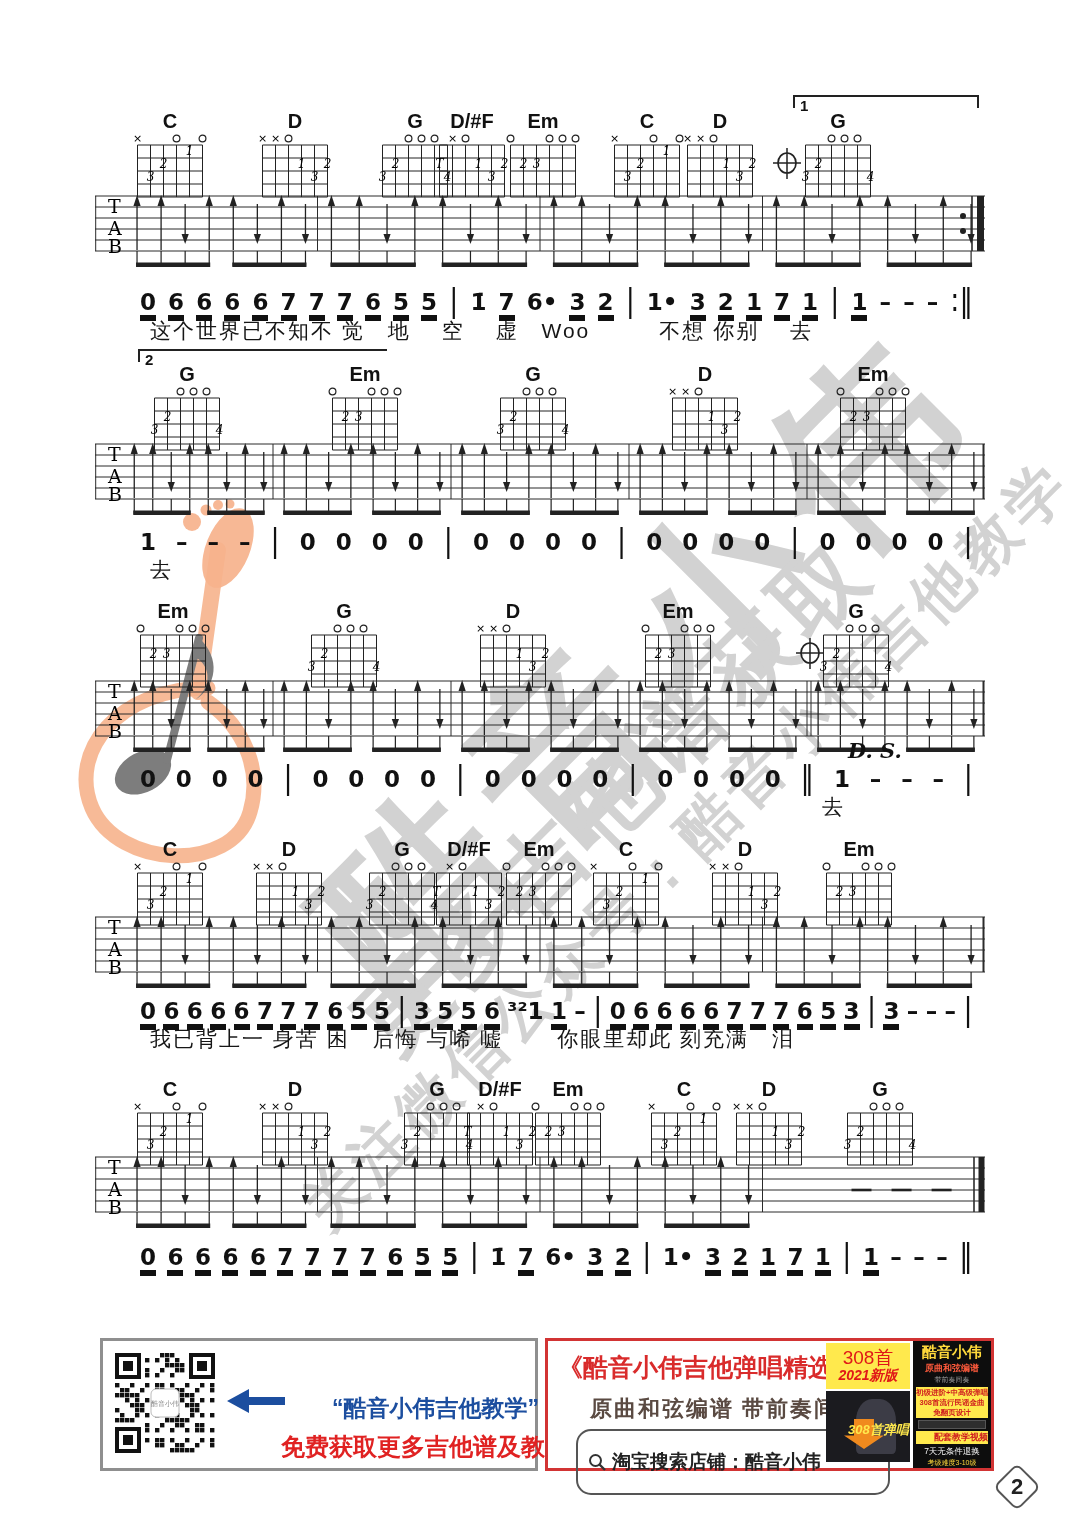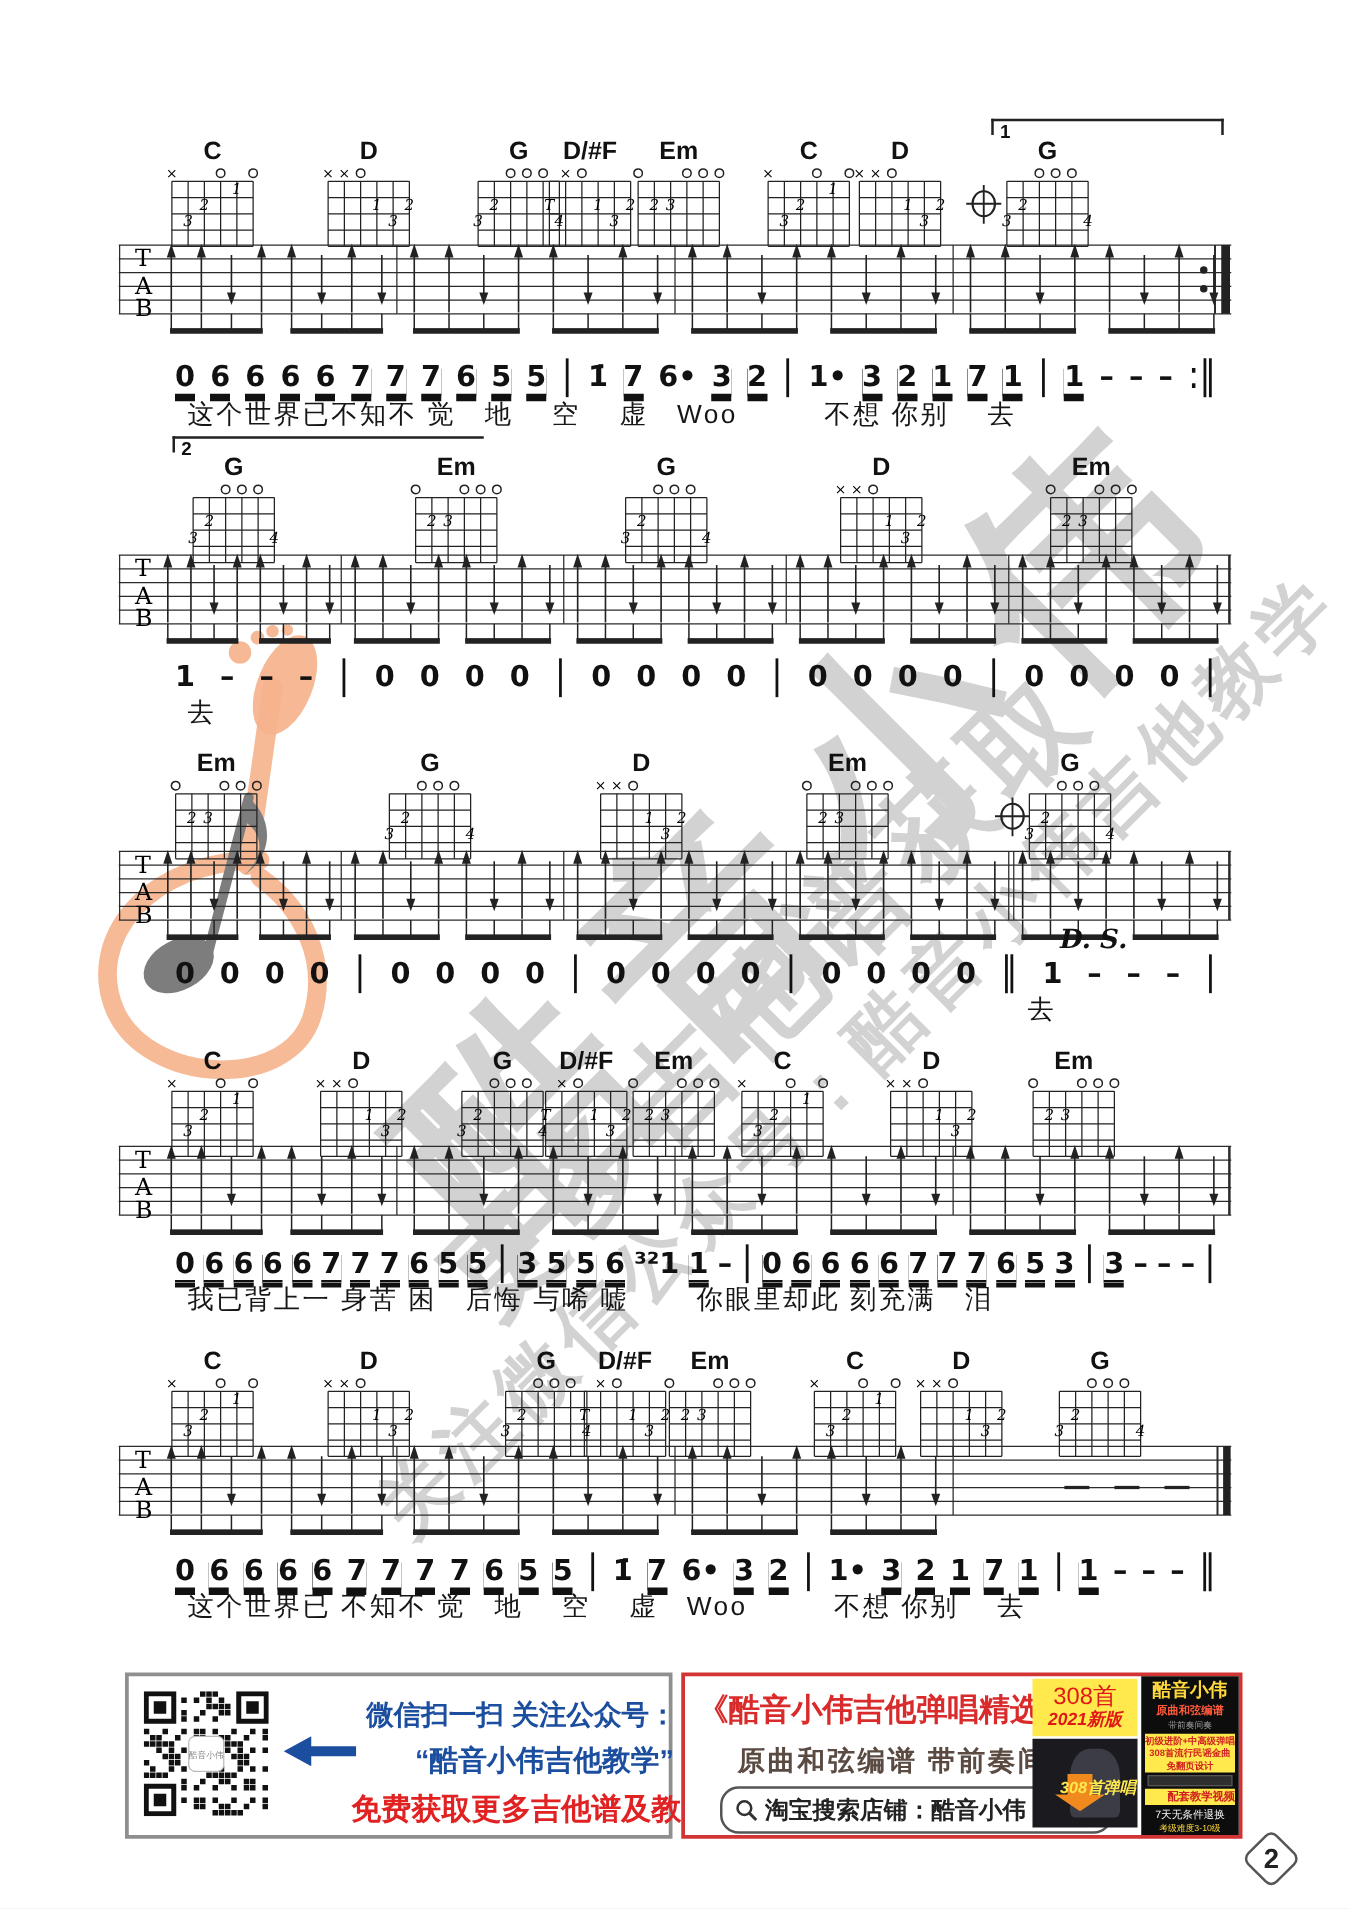--- a/index.html
+++ b/index.html
@@ -23,21 +23,21 @@
   .ds{position:absolute;font-family:"DejaVu Serif",serif;font-style:italic;font-weight:bold;
       font-size:21px;z-index:3;}
   .botbox{position:absolute;z-index:4;background:#fff;}
   #wechat-box{left:100px;top:1338px;width:432px;height:127px;border:3px solid #8f8f8f;}
   #promo-box{left:545px;top:1338px;width:443px;height:127px;border:3px solid #d23434;}
   .blue-line{position:absolute;color:#1c4e9f;font-weight:bold;white-space:nowrap;}
   .red-line{position:absolute;color:#e02222;font-weight:bold;white-space:nowrap;}
   #promo-title{left:10px;top:10px;font-size:25px;color:#d92b2b;letter-spacing:0px;}
   #promo-sub{left:42px;top:53px;font-size:22px;color:#5a4a42;letter-spacing:2px;}
   #search-pill{position:absolute;left:28px;top:88px;width:290px;height:26px;border:2.5px solid #555;
-      border-radius:15px;display:flex;align-items:center;gap:6px;padding:4px 10px;}
+      border-radius:15px;display:flex;align-items:center;gap:6px;padding:18px 10px;}
   #search-pill .stext{font-size:19px;font-weight:bold;color:#222;white-space:nowrap;}
   #badge-308{position:absolute;left:278px;top:2px;width:84px;height:46px;background:#ffe94d;
       display:flex;flex-direction:column;align-items:center;justify-content:center;}
   #badge-308 .b1{color:#e01818;font-weight:normal;font-size:19px;line-height:1;}
   #badge-308 .b2{color:#e01818;font-weight:bold;font-style:italic;font-size:14px;line-height:1.2;}
   #book-cover{position:absolute;left:278px;top:50px;width:84px;height:71px;background:#1b1b1f;overflow:hidden;}
   #book-cover .fig{position:absolute;left:30px;top:8px;width:40px;height:55px;background:#3c3c46;border-radius:40% 40% 10% 10%;}
   #book-cover .arrow308{position:absolute;left:18px;top:28px;width:40px;height:30px;background:#f08a1e;
       clip-path:polygon(50% 100%,0 55%,25% 55%,25% 0,75% 0,75% 55%,100% 55%);}
   #book-cover .n308{position:absolute;left:22px;top:30px;color:#ffe94d;font-weight:bold;font-style:italic;font-size:13px;}
@@ -1538,21 +1538,20 @@
         <span class="u2">1</span>
         <span class="u2">7</span>
         <span class="u2">1</span>
         <span class="bar">|</span>
         <span class="u2">1</span>
         <span>–</span>
         <span>–</span>
         <span>–</span>
         <span class="bar">‖</span>
       </div>
-      <div class="lyrics" style="left: 150px; top: 1271px;">这个世界已 不知不 觉　地　 空　 虚　Woo　　　不想 你别　 去</div>
     </div>
 
   <div class="botbox" id="wechat-box">
     <svg id="qr-svg" style="position:absolute;left:12px;top:12px;" width="100" height="100" viewBox="0 0 100 100">
         <rect x="0" y="0" width="100" height="100" fill="#fff"></rect>
         <rect x="0" y="30" width="4.4" height="4.4" fill="#111"></rect>
         <rect x="0" y="40" width="4.4" height="4.4" fill="#111"></rect>
         <rect x="0" y="55" width="4.4" height="4.4" fill="#111"></rect>
         <rect x="0" y="65" width="4.4" height="4.4" fill="#111"></rect>
         <rect x="5" y="35" width="4.4" height="4.4" fill="#111"></rect>
@@ -1679,21 +1678,20 @@
         <rect x="82" y="8" width="10" height="10" fill="#111"></rect>
         <rect x="0" y="74" width="26" height="26" fill="#111"></rect>
         <rect x="4" y="78" width="18" height="18" fill="#fff"></rect>
         <rect x="8" y="82" width="10" height="10" fill="#111"></rect>
         <rect x="36" y="36" width="28" height="28" rx="5" fill="#fff" stroke="#bbb"></rect>
         <text x="50" y="53" text-anchor="middle" font-size="7" fill="#888" font-family="Liberation Sans,sans-serif">酷音小伟</text>
       </svg>
     <svg style="position:absolute;left:124px;top:48px;" width="58" height="24" viewBox="0 0 58 24">
       <polygon points="0,12 22,0 22,8 58,8 58,16 22,16 22,24" fill="#1c4e9f"></polygon>
     </svg>
-    <div class="blue-line" style="left:190px;top:16px;font-size:22px;">微信扫一扫 关注公众号：</div>
     <div class="blue-line" style="left:229px;top:52px;font-size:23px;">“酷音小伟吉他教学”</div>
     <div class="red-line" style="left:178px;top:90px;font-size:24px;">免费获取更多吉他谱及教学</div>
   </div>
 
   <div class="botbox" id="promo-box">
     <div class="red-line" id="promo-title">《酷音小伟吉他弹唱精选谱集》</div>
     <div class="blue-line" id="promo-sub" style="color:#5a4a42;">原曲和弦编谱  带前奏间奏</div>
     <div id="search-pill">
       <svg width="18" height="18" viewBox="0 0 18 18">
         <circle cx="7.5" cy="7.5" r="5.5" fill="none" stroke="#333" stroke-width="2"></circle>

